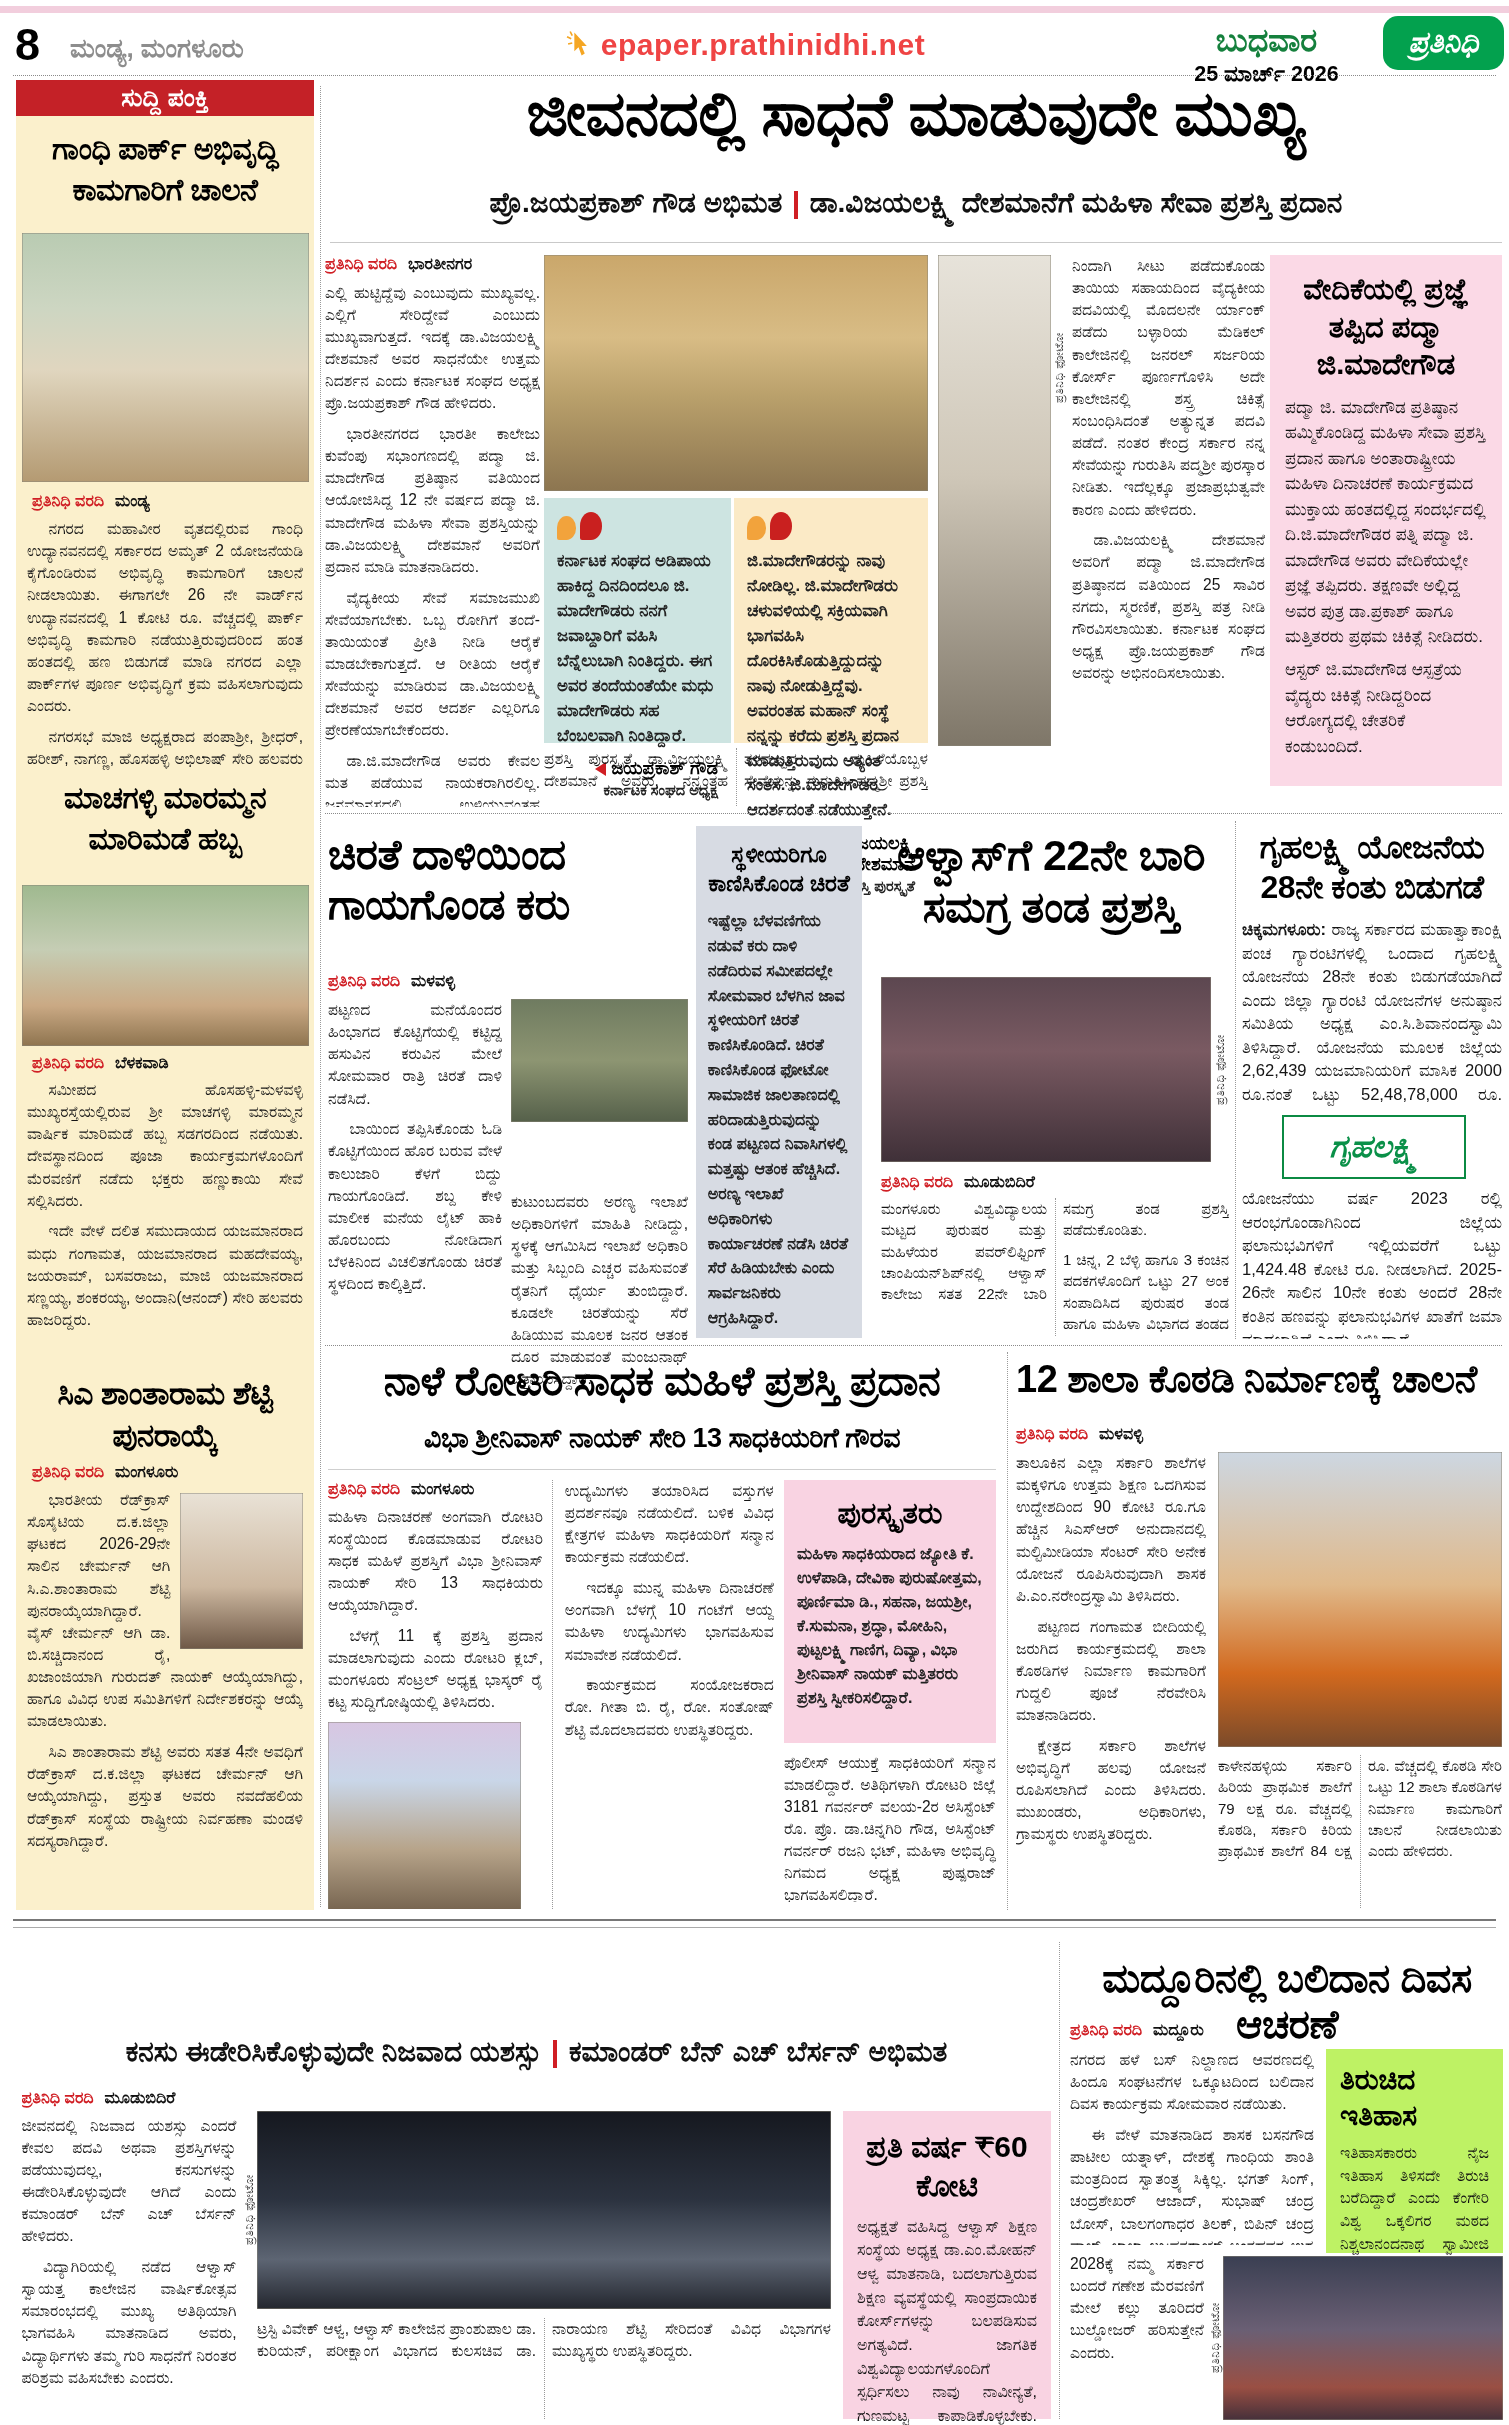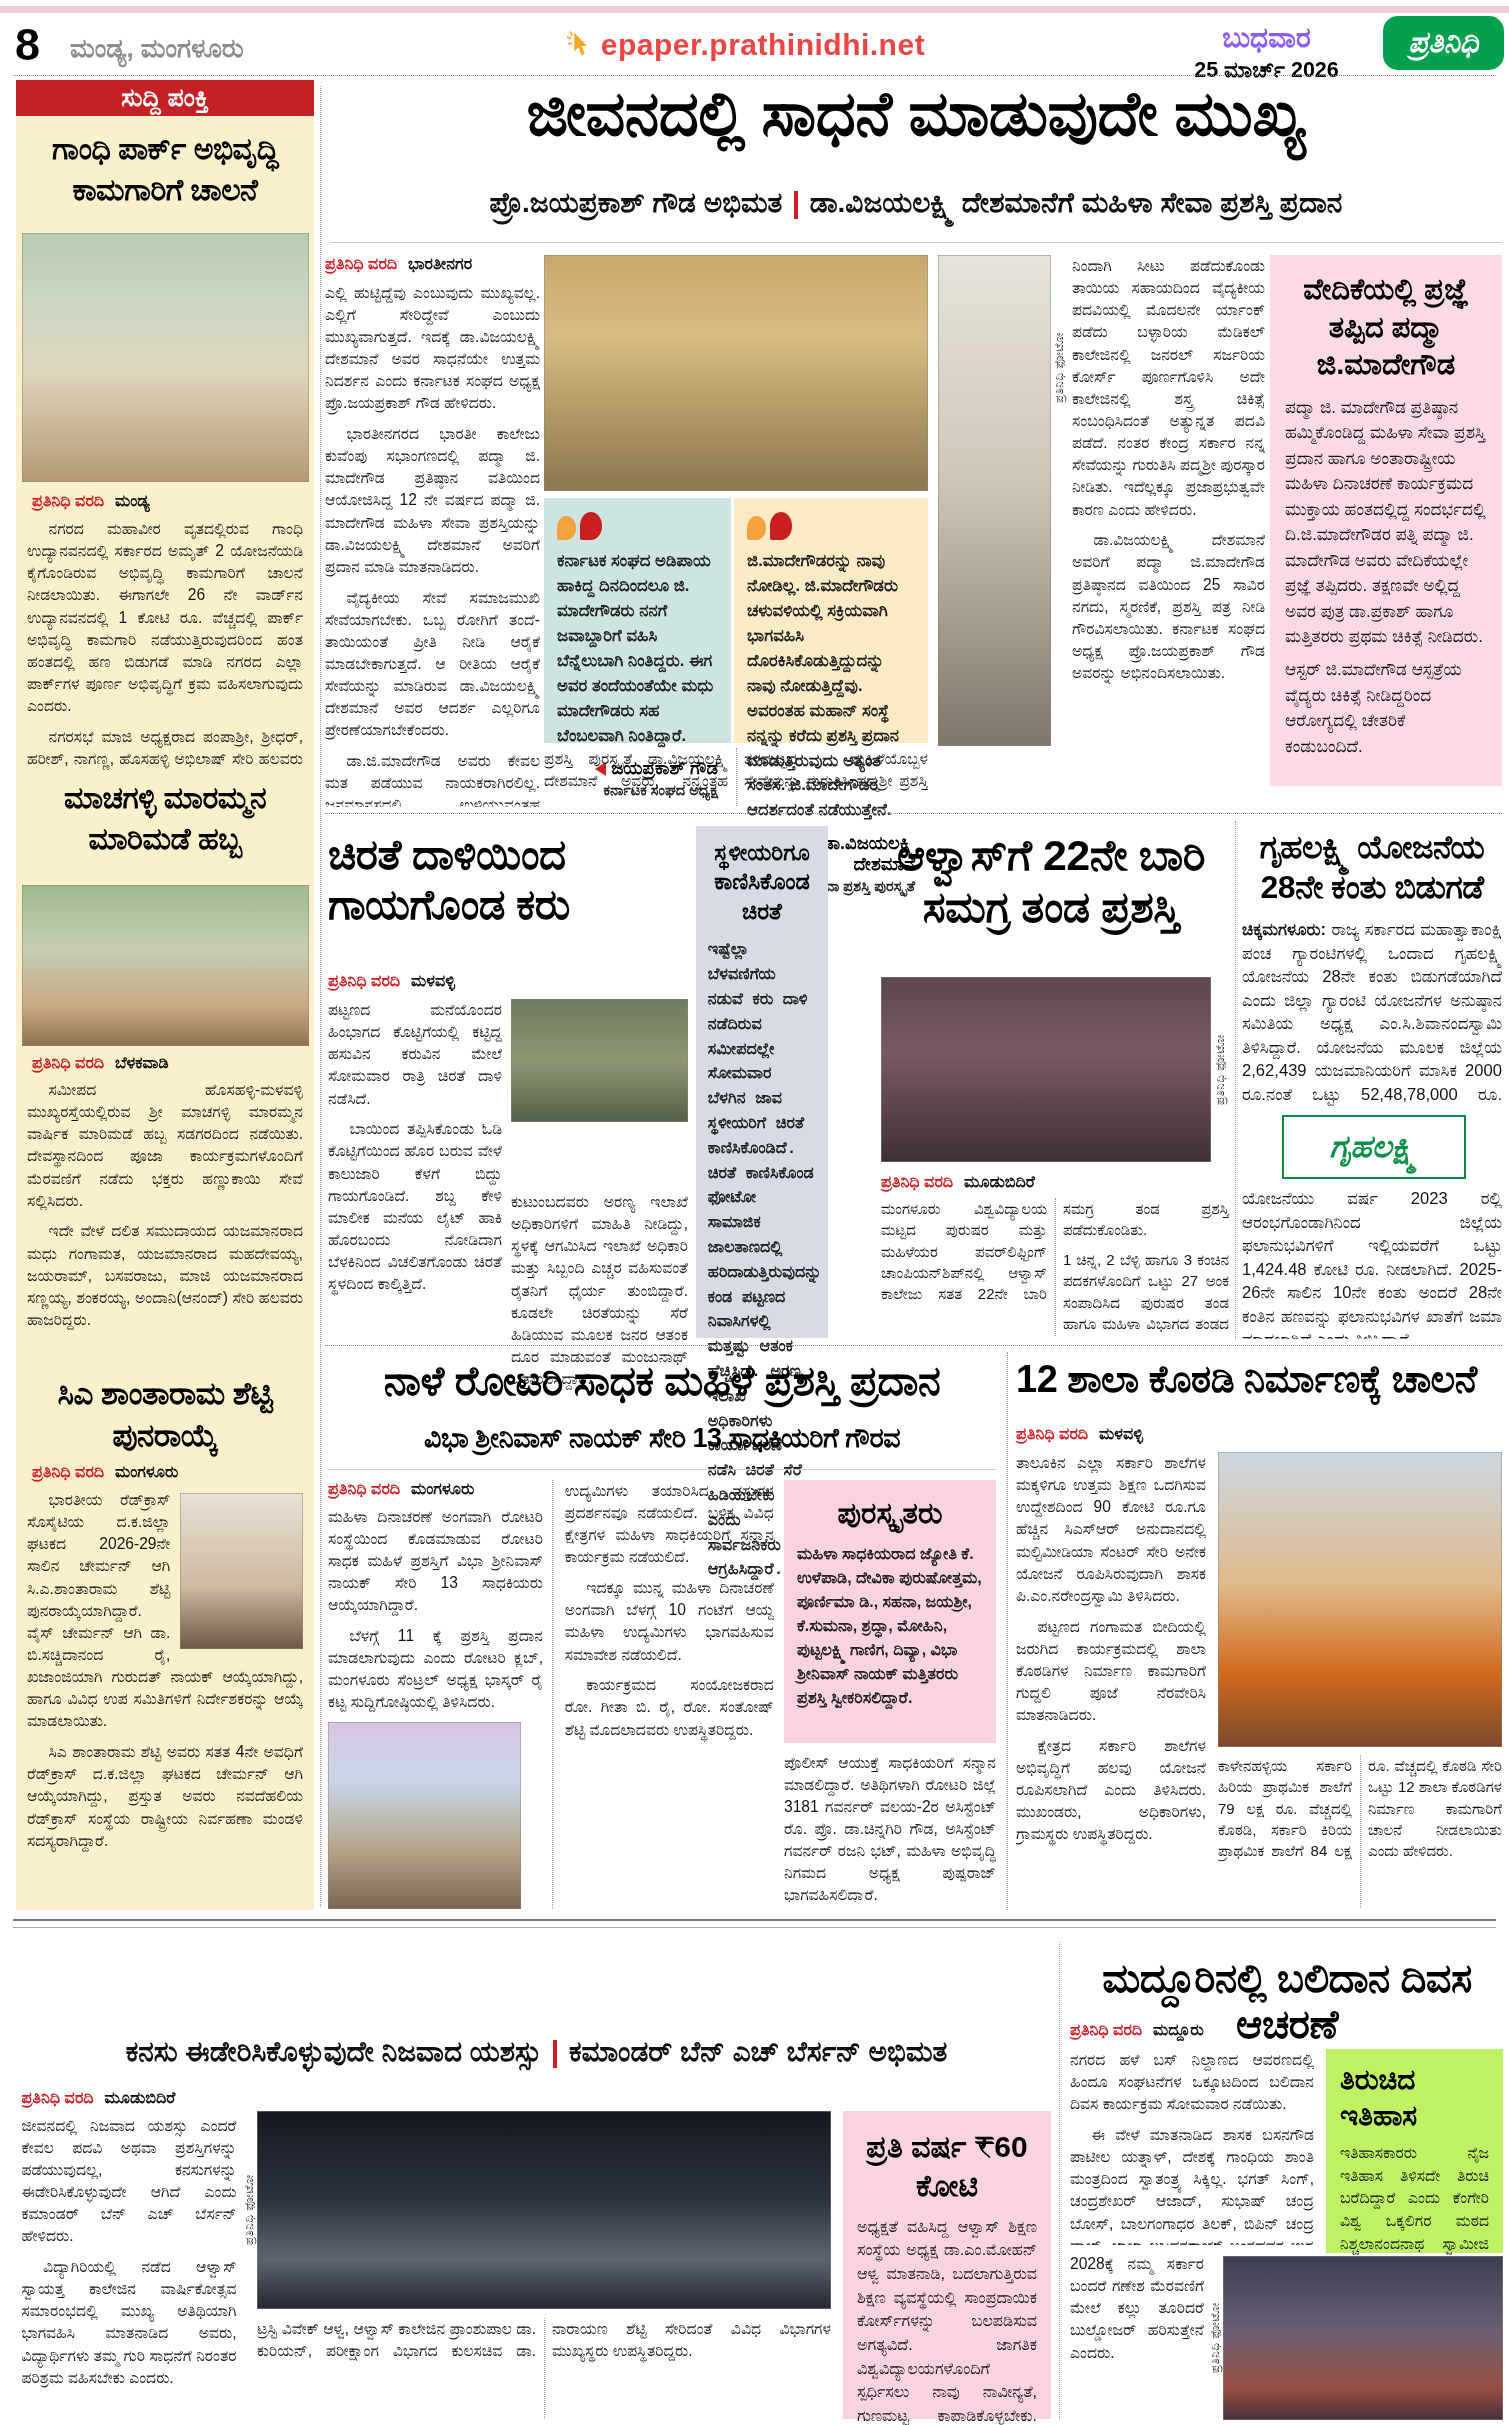--- a/index.html
+++ b/index.html
@@ -66,21 +66,21 @@
     <span style="display:inline-block;vertical-align:middle;margin-right:7.5px;">
       <svg width="25" height="28" viewBox="0 0 24 26">
           <path d="M8 2 L8 20 L12 16 L15 24 L18 22 L15 15 L20 15 Z" fill="#f5a623"></path>
           <path d="M4 1 L6 5 M1 6 L5 8 M2 13 L6 12" stroke="#f5a623" stroke-width="1.6" fill="none"></path>
         </svg>
     </span>
     <span style="font-size:30px;font-weight:bold;color:#ef4444;letter-spacing:0.5px;vertical-align:middle;">epaper.prathinidhi.net</span>
   </div>
 
   <div class="abs" style="left:1159px;top:21.5px;width:215px;text-align:center;">
-    <div style="font-size:28px;font-weight:900;color:#8b5cf6;">ಬುಧವಾರ</div>
+    <div style="font-size:32px;font-weight:900;color:#15803d;">ಬುಧವಾರ</div>
     <div style="font-size:21.5px;font-weight:900;color:#000;margin-top:3.2px;">25 ಮಾರ್ಚ್ 2026</div>
   </div>
 
   <div class="abs" style="left:1383px;top:16px;width:121px;height:54px;background:#03a14e;border-radius:15px;display:flex;align-items:center;justify-content:center;">
     <span style="color:#fff;font-size:29px;font-weight:900;font-style:italic;">ಪ್ರತಿನಿಧಿ</span>
   </div>
 
   <div class="abs dotted" style="left:13.4px;top:75px;width:1483px;"></div>
 
   <div class="abs creamb" style="left:16px;top:80px;width:298px;height:1830px;"></div>
@@ -194,21 +194,21 @@
   </div>
   <div class="abs body" style="left:328px;top:999px;width:174px;height:338px;overflow:hidden;">
     <p class="noind">ಪಟ್ಟಣದ ಮನೆಯೊಂದರ ಹಿಂಭಾಗದ ಕೊಟ್ಟಿಗೆಯಲ್ಲಿ ಕಟ್ಟಿದ್ದ ಹಸುವಿನ ಕರುವಿನ ಮೇಲೆ ಸೋಮವಾರ ರಾತ್ರಿ ಚಿರತೆ ದಾಳಿ ನಡೆಸಿದೆ.</p>
     <p>ಬಾಯಿಂದ ತಪ್ಪಿಸಿಕೊಂಡು ಓಡಿ ಕೊಟ್ಟಿಗೆಯಿಂದ ಹೊರ ಬರುವ ವೇಳೆ ಕಾಲುಜಾರಿ ಕೆಳಗೆ ಬಿದ್ದು ಗಾಯಗೊಂಡಿದೆ. ಶಬ್ದ ಕೇಳಿ ಮಾಲೀಕ ಮನೆಯ ಲೈಟ್ ಹಾಕಿ ಹೊರಬಂದು ನೋಡಿದಾಗ ಬೆಳಕಿನಿಂದ ವಿಚಲಿತಗೊಂಡು ಚಿರತೆ ಸ್ಥಳದಿಂದ ಕಾಲ್ಕಿತ್ತಿದೆ.</p>
   </div>
   <div class="abs ph ph6" style="left:511px;top:999px;width:177px;height:123px;"></div>
   <div class="abs body" style="left:511px;top:1191px;width:177px;height:207px;overflow:hidden;">
     <p class="noind">ಕುಟುಂಬದವರು ಅರಣ್ಯ ಇಲಾಖೆ ಅಧಿಕಾರಿಗಳಿಗೆ ಮಾಹಿತಿ ನೀಡಿದ್ದು, ಸ್ಥಳಕ್ಕೆ ಆಗಮಿಸಿದ ಇಲಾಖೆ ಅಧಿಕಾರಿ ಮತ್ತು ಸಿಬ್ಬಂದಿ ಎಚ್ಚರ ವಹಿಸುವಂತೆ ರೈತನಿಗೆ ಧೈರ್ಯ ತುಂಬಿದ್ದಾರೆ. ಕೂಡಲೇ ಚಿರತೆಯನ್ನು ಸೆರೆ ಹಿಡಿಯುವ ಮೂಲಕ ಜನರ ಆತಂಕ ದೂರ ಮಾಡುವಂತೆ ಮಂಜುನಾಥ್ ಒತ್ತಾಯಿಸಿದ್ದಾರೆ.</p>
   </div>
 
-  <div class="abs greyb" style="left:696px;top:826px;width:132px;height:512px;font-family:Liberation Mono, monospace;">
+  <div class="abs greyb" style="left:696px;top:826px;width:166px;height:512px;">
     <div class="boxtitle" style="font-size:22.5px;padding:14px 10.7px 4.3px;">ಸ್ಥಳೀಯರಿಗೂ ಕಾಣಿಸಿಕೊಂಡ ಚಿರತೆ</div>
     <div style="font-size:16px;line-height:1.55;padding:6.4px 11.8px;font-weight:bold;color:#222;">ಇಷ್ಟೆಲ್ಲಾ ಬೆಳವಣಿಗೆಯ ನಡುವೆ ಕರು ದಾಳಿ ನಡೆದಿರುವ ಸಮೀಪದಲ್ಲೇ ಸೋಮವಾರ ಬೆಳಗಿನ ಜಾವ ಸ್ಥಳೀಯರಿಗೆ ಚಿರತೆ ಕಾಣಿಸಿಕೊಂಡಿದೆ. ಚಿರತೆ ಕಾಣಿಸಿಕೊಂಡ ಫೋಟೋ ಸಾಮಾಜಿಕ ಜಾಲತಾಣದಲ್ಲಿ ಹರಿದಾಡುತ್ತಿರುವುದನ್ನು ಕಂಡ ಪಟ್ಟಣದ ನಿವಾಸಿಗಳಲ್ಲಿ ಮತ್ತಷ್ಟು ಆತಂಕ ಹೆಚ್ಚಿಸಿದೆ. ಅರಣ್ಯ ಇಲಾಖೆ ಅಧಿಕಾರಿಗಳು ಕಾರ್ಯಾಚರಣೆ ನಡೆಸಿ ಚಿರತೆ ಸೆರೆ ಹಿಡಿಯಬೇಕು ಎಂದು ಸಾರ್ವಜನಿಕರು ಆಗ್ರಹಿಸಿದ್ದಾರೆ.</div>
   </div>
 
   <div class="abs hl center" style="left:874px;top:830px;width:354px;font-size:43px;line-height:1.2;">ಆಳ್ವಾಸ್‌ಗೆ 22ನೇ ಬಾರಿ ಸಮಗ್ರ ತಂಡ ಪ್ರಶಸ್ತಿ</div>
   <div class="abs ph ph7" style="left:881px;top:977px;width:330px;height:185px;"></div>
   <div class="abs vcap" style="left:1213px;top:977px;height:185px;">ಪ್ರತಿನಿಧಿ ಫೋಟೋ</div>
   <div class="abs byline" style="left:881px;top:1173px;">
     <span class="r">ಪ್ರತಿನಿಧಿ ವರದಿ</span>
     <span style="margin-left:6.4px;">ಮೂಡುಬಿದಿರೆ</span>

